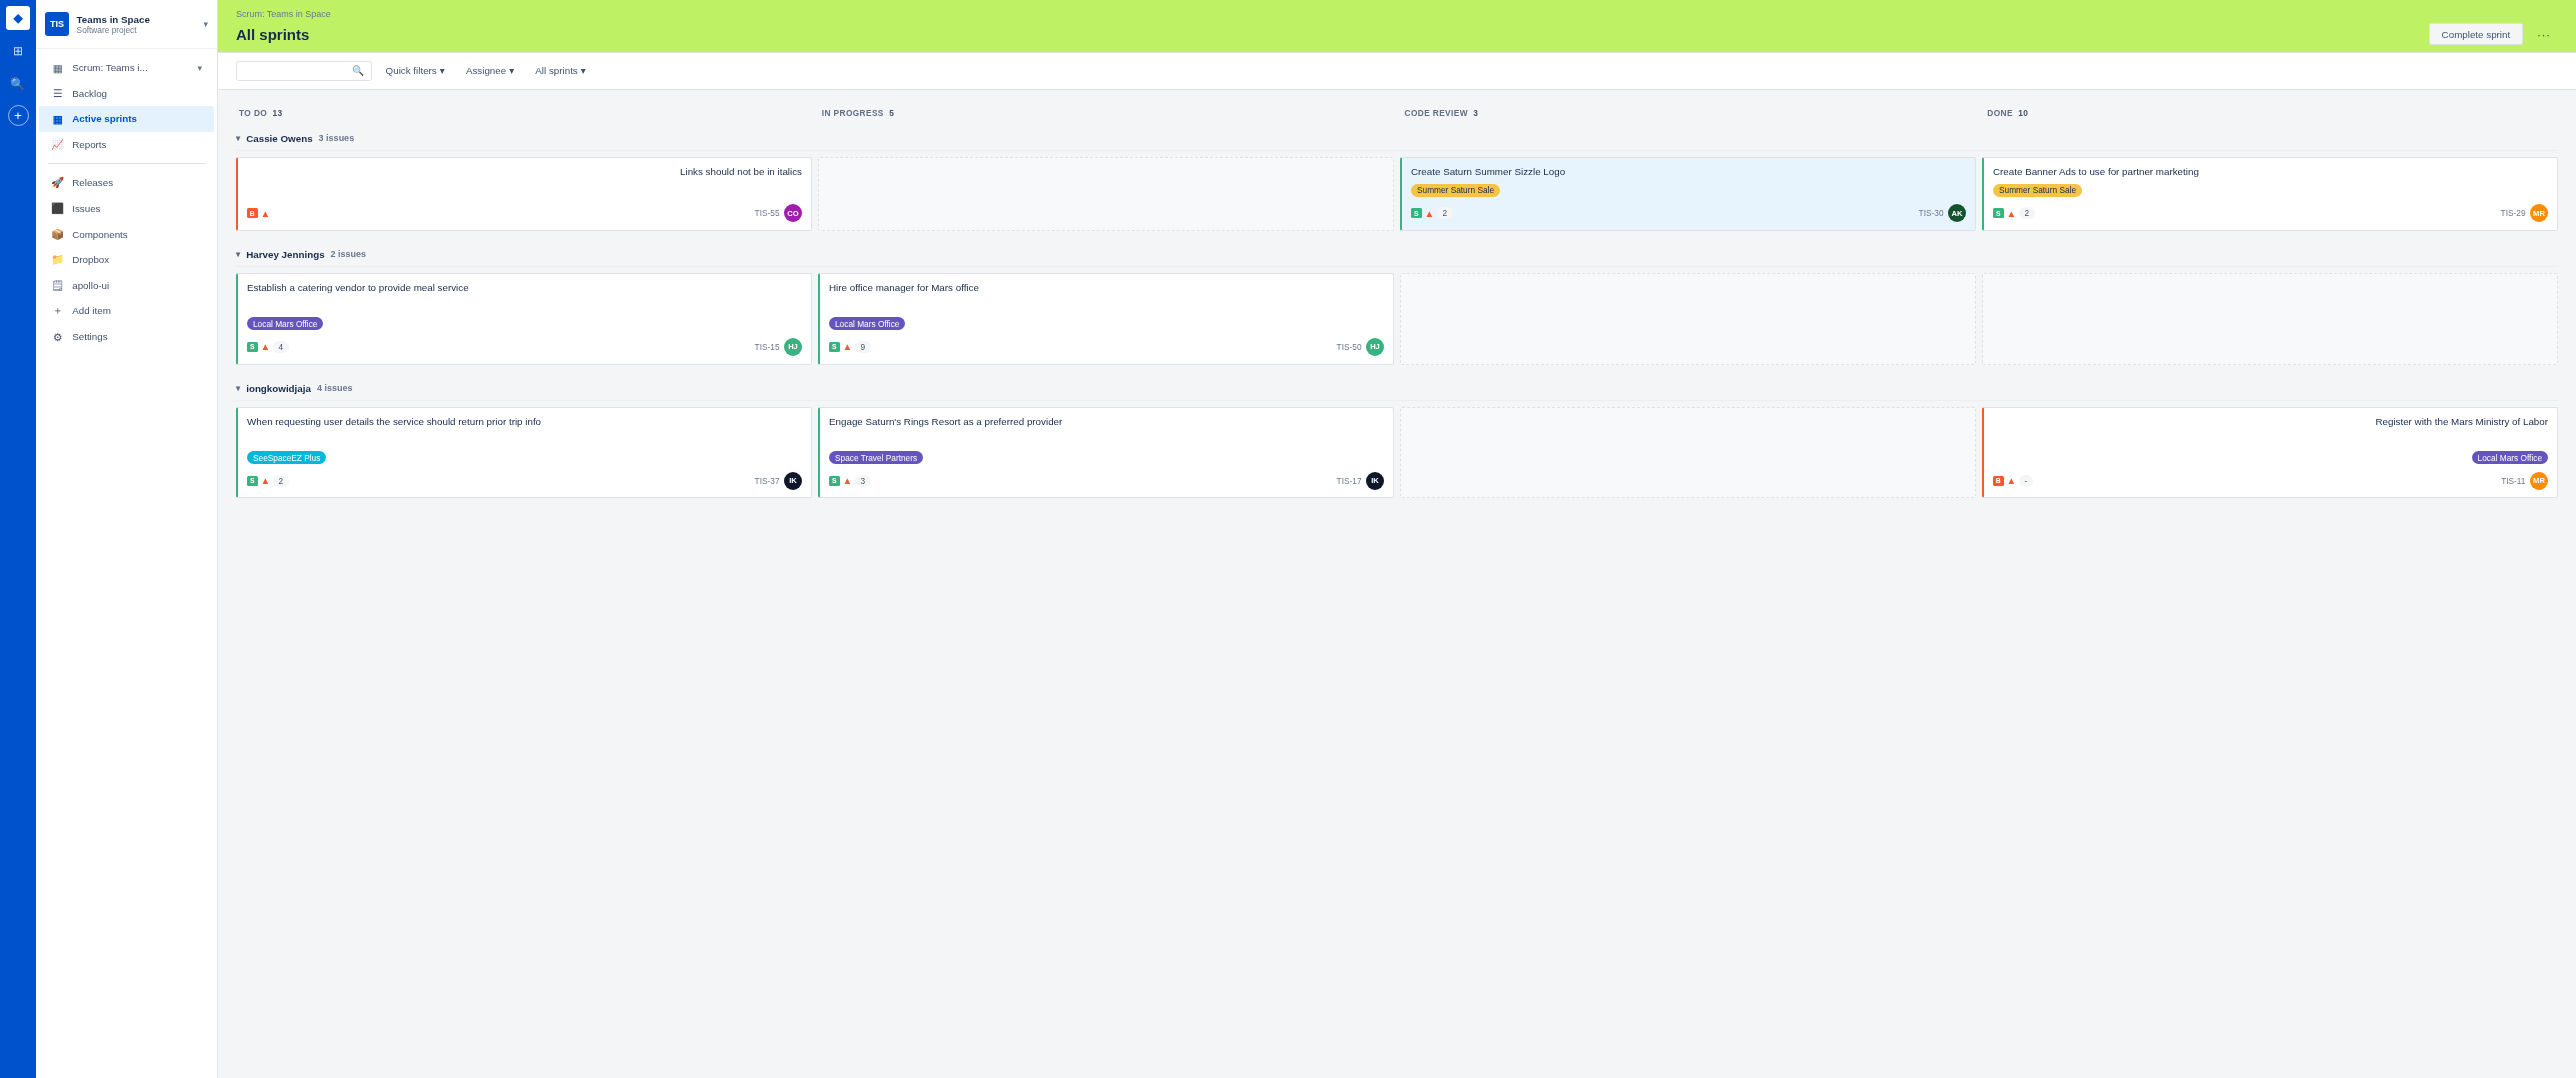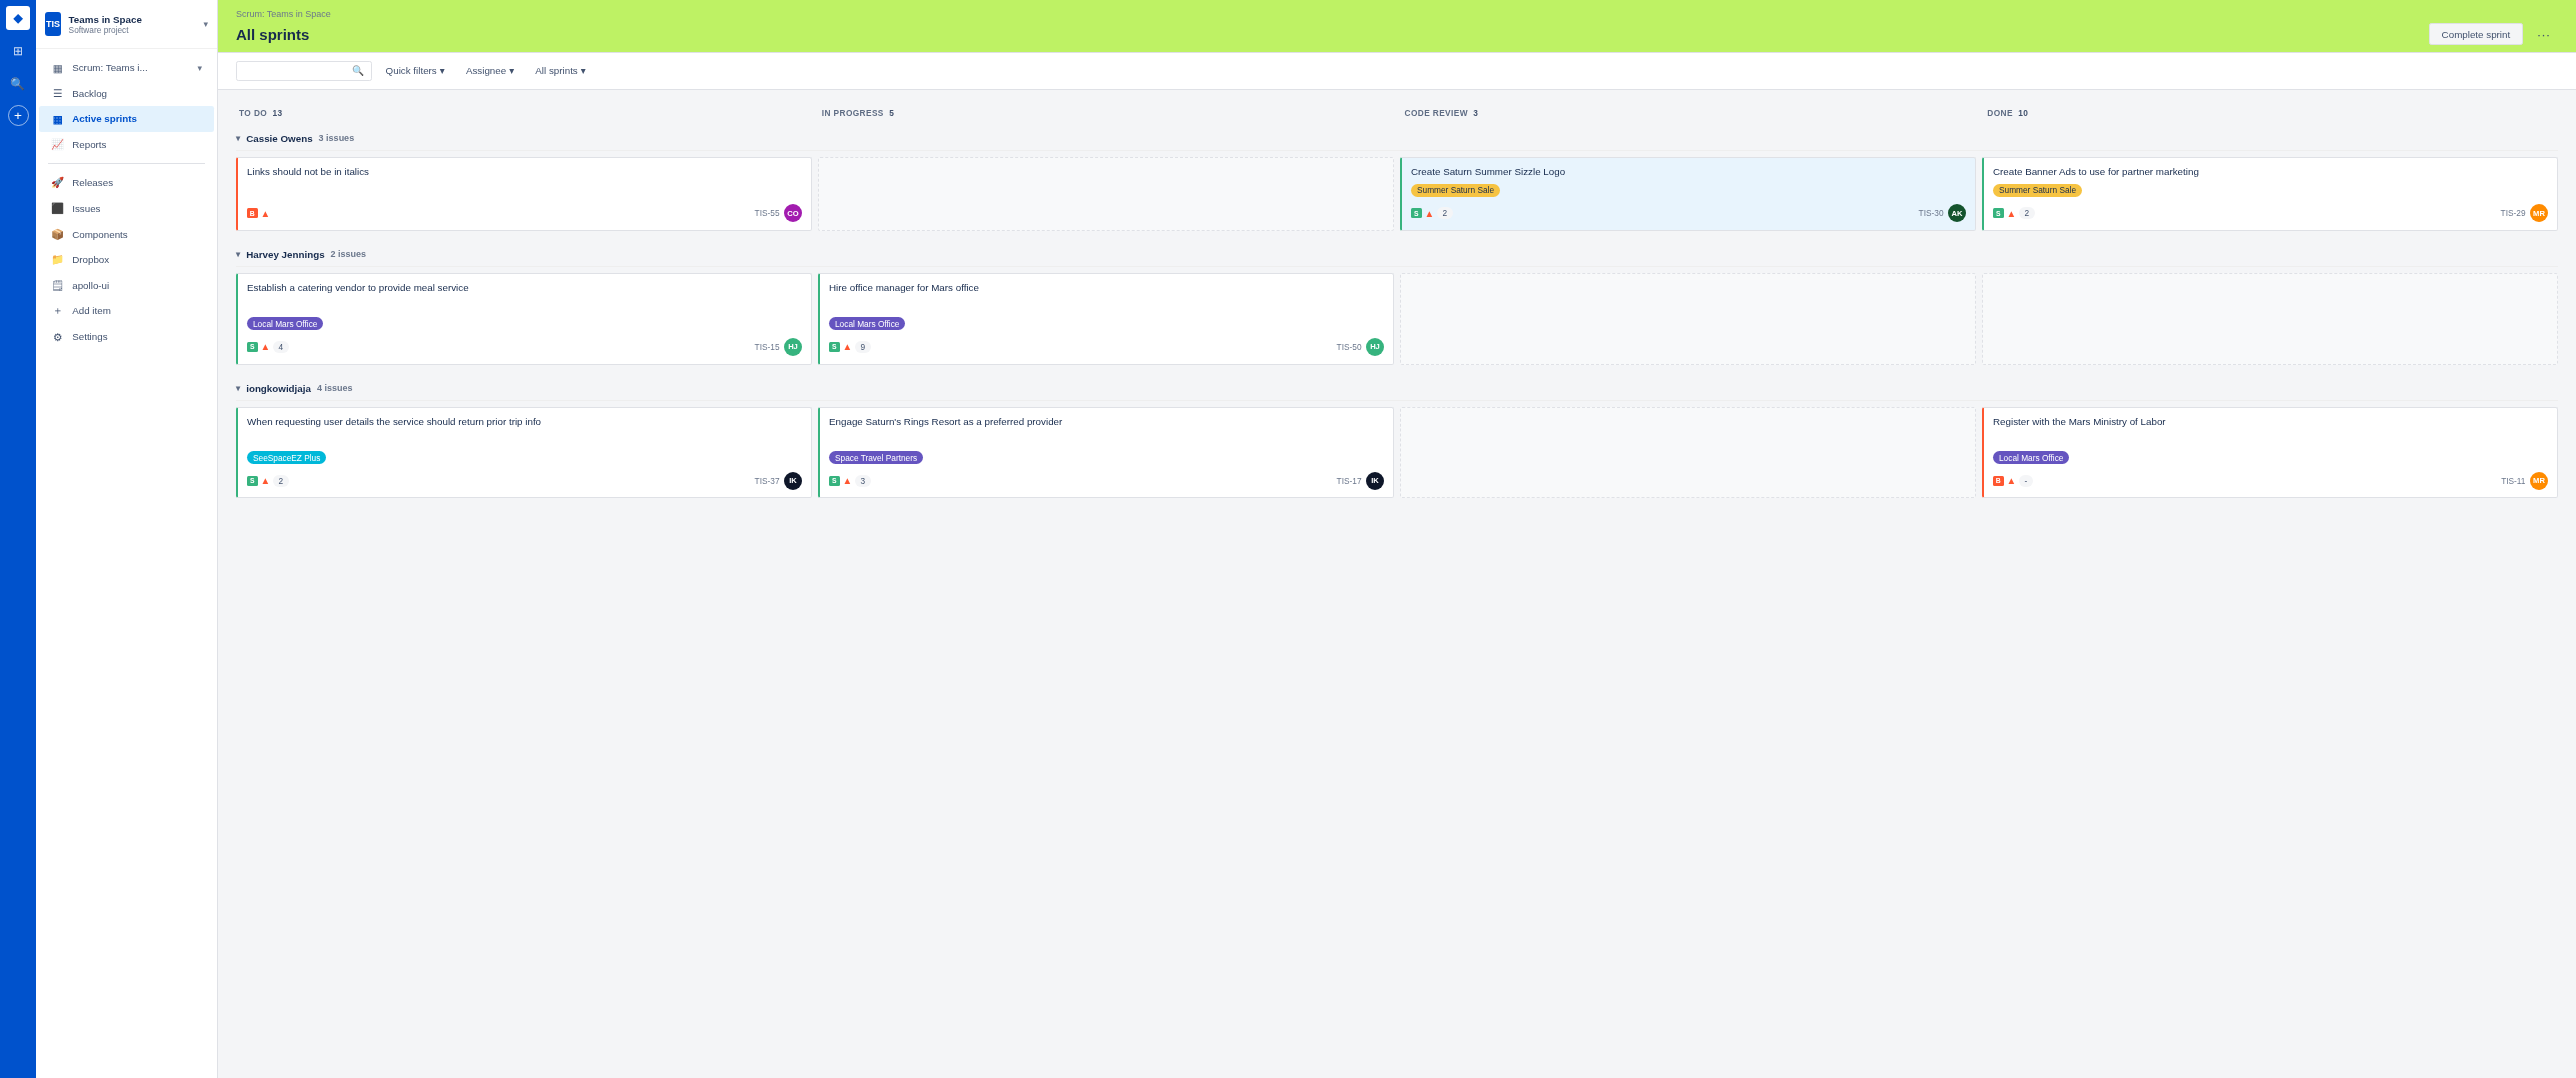--- a/index.html
+++ b/index.html
@@ -50,21 +50,21 @@
       overflow-y: auto;
     }
     .sidebar-header {
       display: flex;
       align-items: center;
       padding: 12px 9px;
       gap: 7.6px;
       border-bottom: 0.8px solid #f0f0f0;
     }
     .sidebar-project-icon {
-      width: 16px; height: 24px;
+      width: 24px; height: 24px;
       background: #0052cc;
       border-radius: 3px;
       display: flex; align-items: center; justify-content: center;
       color: white; font-weight: bold; font-size: 9px; flex-shrink: 0;
     }
     .sidebar-project-info { flex: 1; }
     .sidebar-project-name { font-weight: 600; font-size: 9.8px; color: #172b4d; }
     .sidebar-project-sub { font-size: 8.3px; color: #6b778c; }
     .sidebar-chevron { color: #6b778c; font-size: 9px; cursor: pointer; }
 
@@ -271,21 +271,21 @@
       border-bottom: 0.8px solid #eee;
       margin-bottom: 6px;
     }
     .swimlane-cards-grid {
       display: grid;
       grid-template-columns: repeat(4, 1fr);
       gap: 6px;
     }
     .col-placeholder { min-height: 61px; background: #f8f9fa; border: 0.8px dashed #dfe1e6; border-radius: 2.3px; }
     .card-left-border-green { border-left: 2.3px solid #36b37e; }
-    .card-left-border-red { border-left: 2.3px solid #ff5630; }
+    .card-left-border-red { border-left: 2.3px solid #ff5630; text-align: right; }
   </style>
 </head>
 <body>
 
 <div class="nav-rail">
   <div class="nav-rail-logo">◆</div>
   <div class="nav-rail-icon">⊞</div>
   <div class="nav-rail-icon">🔍</div>
   <div class="nav-rail-add">+</div>
 </div>

